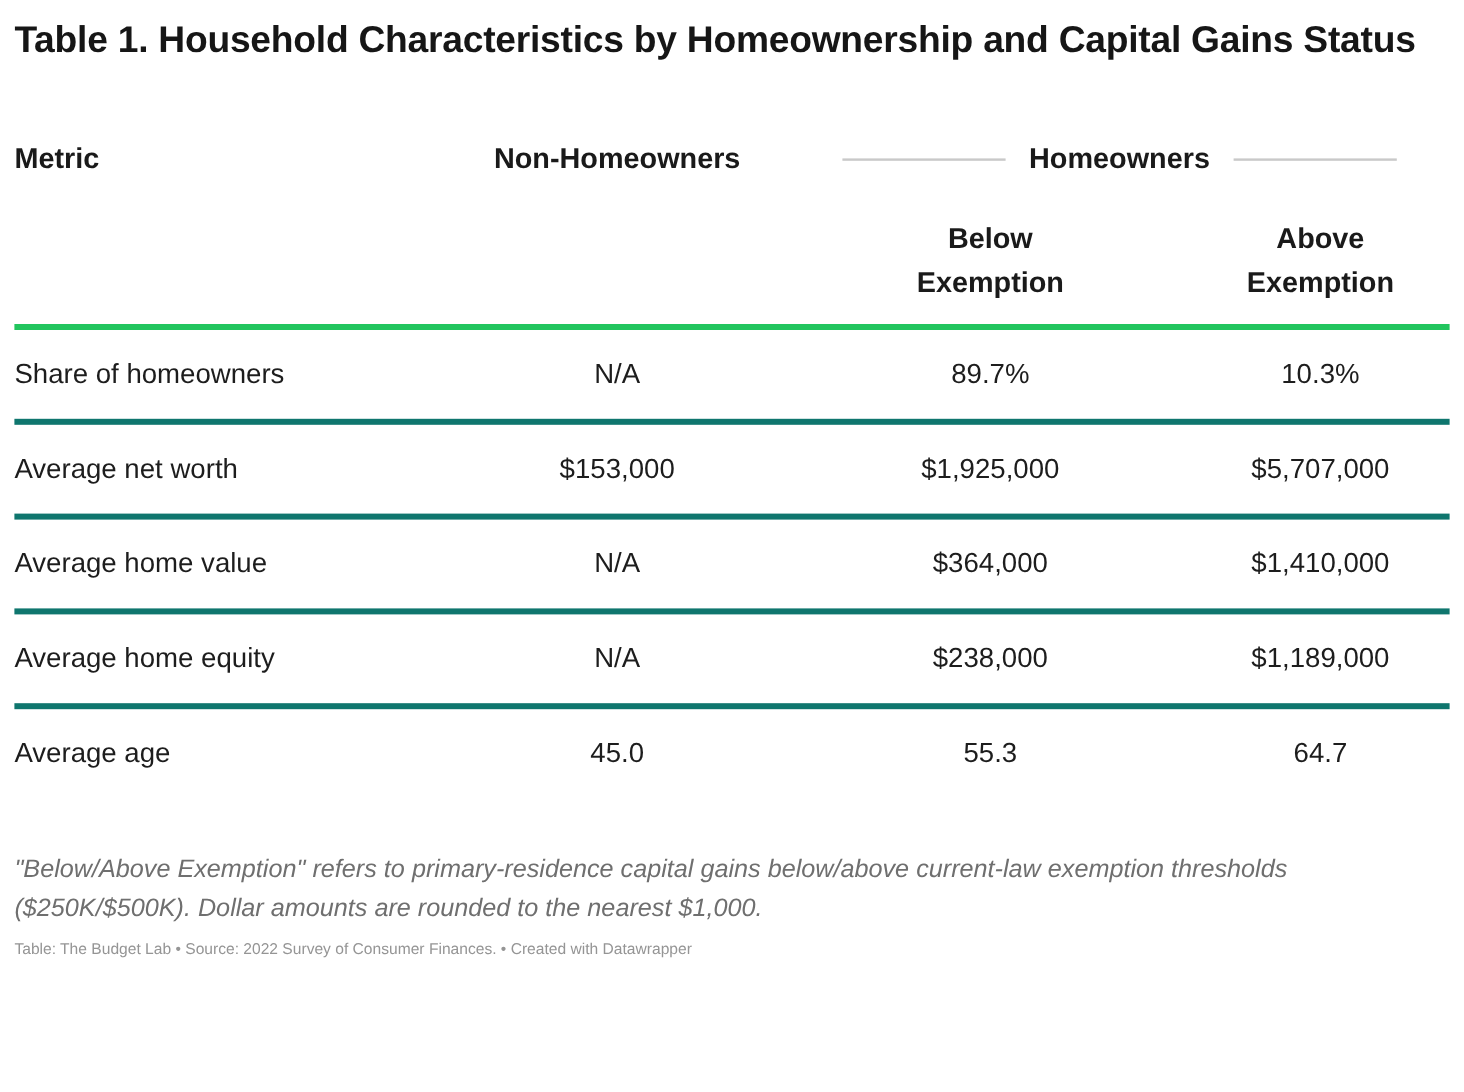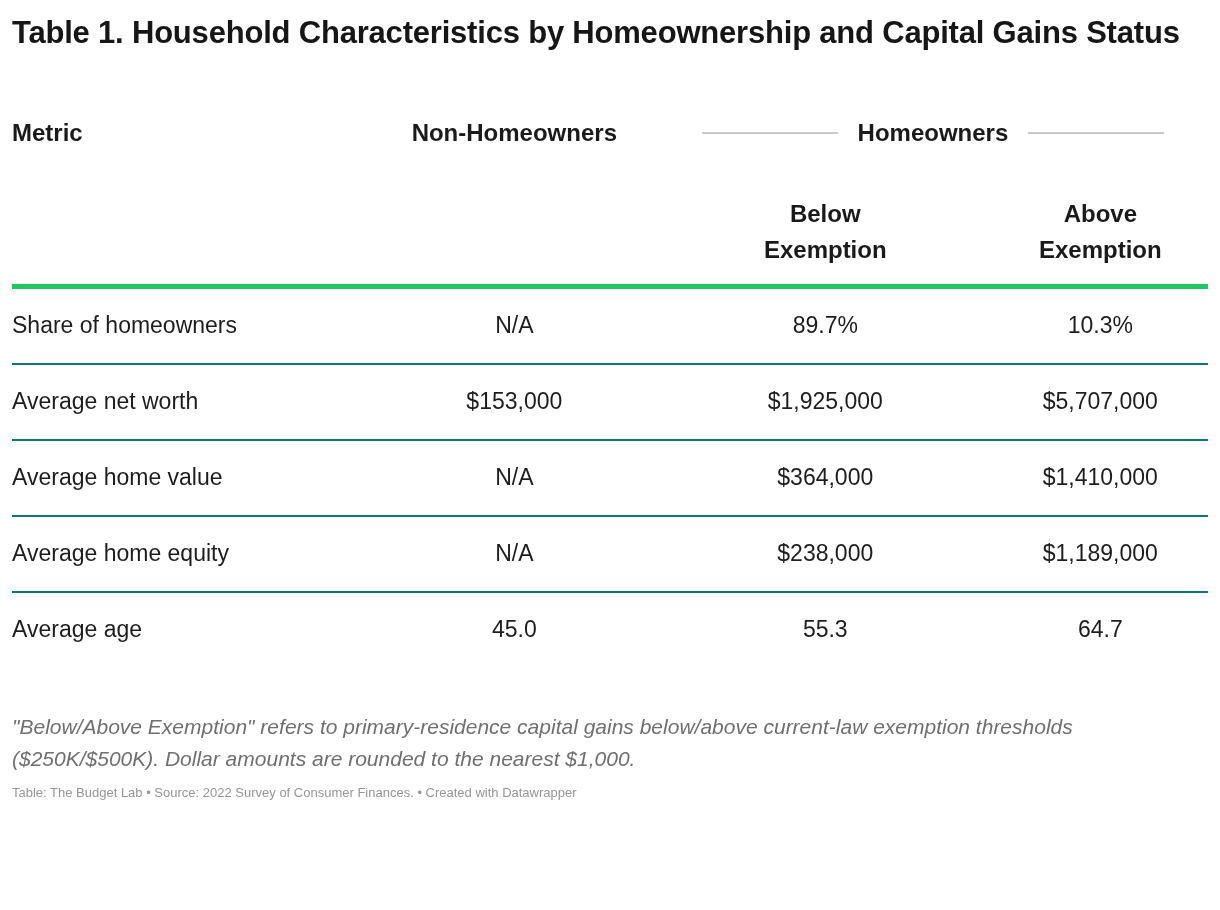--- a/index.html
+++ b/index.html
@@ -27,31 +27,31 @@
   .c2 { width: 24%; text-align: center; }
   .cgroup { width: 46%; }
   .hcell { font-size: 24px; font-weight: 700; line-height: 30px; color: #1a1a1a; }
 
   .spanner {
     display: flex; align-items: center; justify-content: center;
     gap: 20px; padding: 0 44px; height: 30px;
   }
   .spanner .line { flex: 1; height: 2px; background: #c9c9c9; }
 
-  .subrow { display: flex; margin-top: 48px; }
+  .subrow { display: flex; margin-top: 34px; }
   .sub-below { width: 60.87%; }
   .sub-above { width: 39.13%; }
   .subcell { text-align: center; font-size: 24px; font-weight: 700; line-height: 36px; color: #1a1a1a; }
   .subcell span { display: inline-block; width: min-content; }
 
   
   .trow {
     display: flex; align-items: center;
     height: 74px;
-    border-bottom: 2px solid #0f766e;
+    border-bottom: 5px solid #0f766e;
     font-size: 23px; color: #1d1d1d;
   }
   .trow:last-child { border-bottom: none; }
   .trow .c2, .trow .c3, .trow .c4 { text-align: center; }
   .c3 { width: 28%; }
   .c4 { width: 18%; }
 
   
   .footnote {
     margin-top: 44px;

